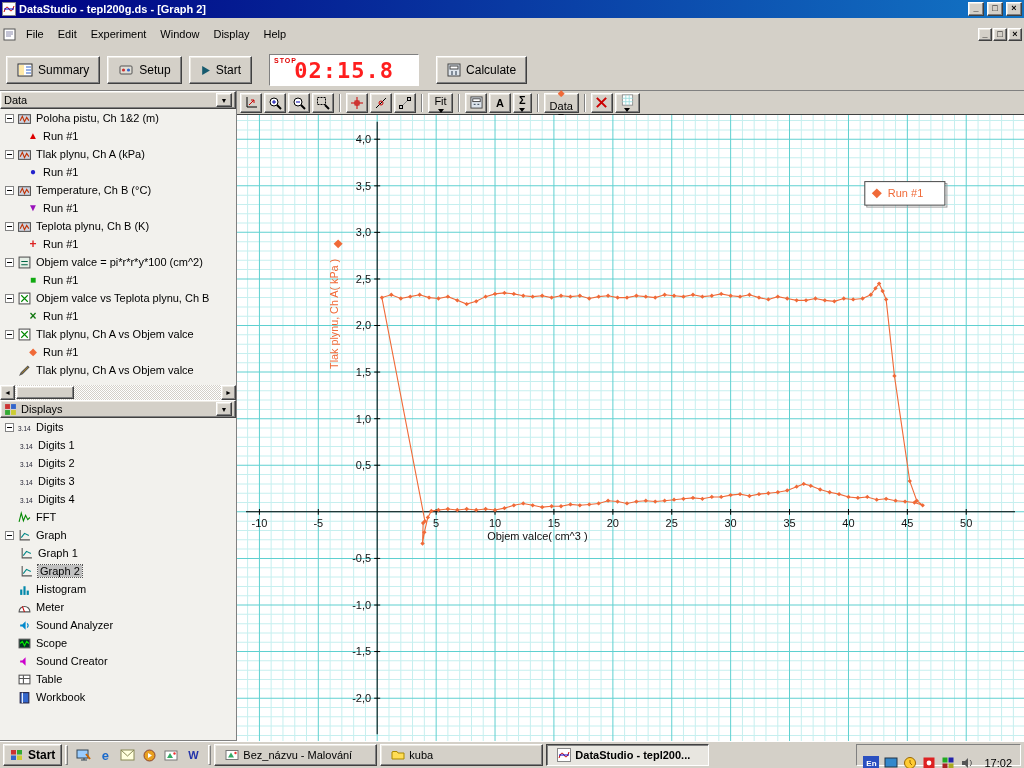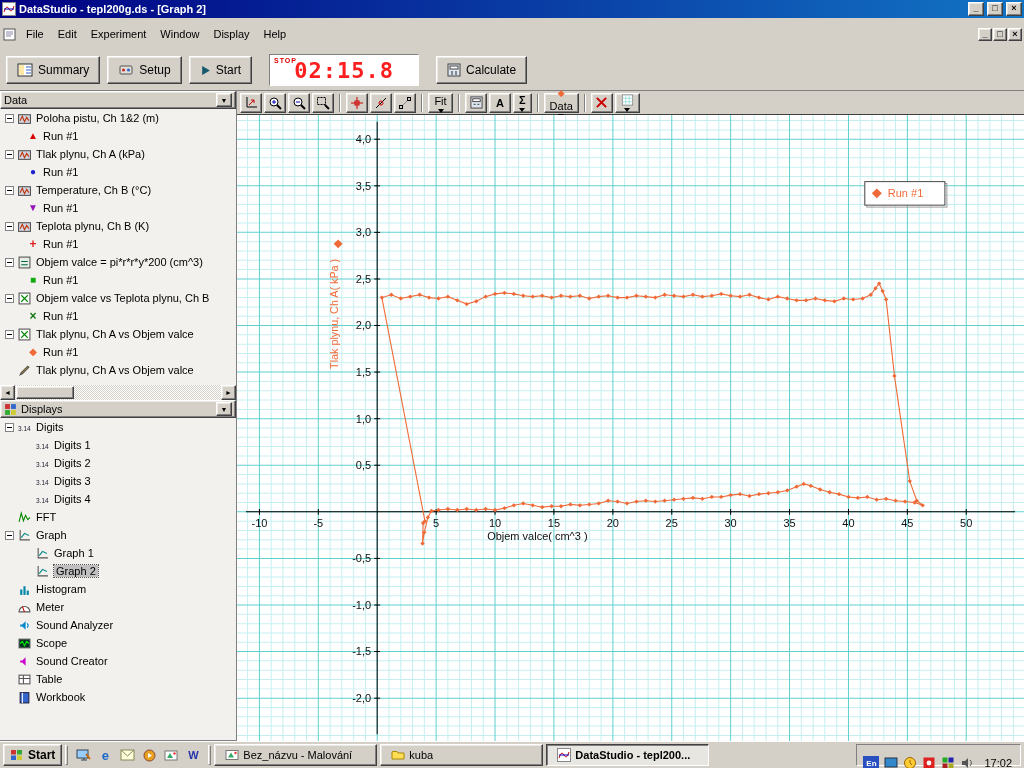--- a/index.html
+++ b/index.html
@@ -46,21 +46,21 @@
 
   .phead { height:18px; display:flex; align-items:center; gap:4px; padding:0 3px; flex:0 0 auto; }
   .phead .hicon { width:13px; height:13px; display:inline-flex; }
   .ddbtn { margin-left:auto; width:16px; height:14px; display:flex; align-items:center; justify-content:center; font-size:7px; }
   .tree { background:#f2f1ed; overflow:hidden; }
   #data-tree { height:276px; }
   #displays-tree { flex:1; }
   .trow { display:flex; align-items:center; height:18px; padding-left:5px; gap:4px;
     white-space:nowrap; overflow:hidden; }
   .trow.run { padding-left:27px; }
-  .trow.kid { padding-left:20px;margin-left:16px; }
+  .trow.kid { padding-left:20px; }
   .expbox { width:9px; height:9px; background:#fff; border:1px solid #848484; flex:0 0 auto;
     background-image:linear-gradient(#000,#000); background-size:5px 1px; background-position:center; background-repeat:no-repeat; }
   .ticon { width:14px; height:13px; display:inline-flex; flex:0 0 auto; }
   .rmark { width:12px; text-align:center; font-size:10px; line-height:12px; flex:0 0 auto; }
   .rmark.b { font-weight:bold; font-size:12px; }
   .tlabel.sel { background:#c0c0c0; outline:1px dotted #555; padding:0 2px; }
 
   .hscroll { height:15px; display:flex; background:#dedbd4; flex:0 0 auto; }
   .sbtn { width:15px; height:15px; display:flex; align-items:center; justify-content:center; font-size:7px; }
   .sthumb { width:58px; height:13px; margin:1px 0 0 1px; }
@@ -236,21 +236,21 @@
             <span class="tlabel">Run #1</span>
           </div>
           <div class="trow">
             <span class="expbox"></span>
             <span class="ticon">
               <svg viewBox="0 0 12 12">
                 <rect x="1" y="1" width="10" height="10" fill="#e6eee6" stroke="#555"></rect>
                 <path d="M3 5h6M3 8h6" stroke="#064"></path>
               </svg>
             </span>
-            <span class="tlabel">Objem valce = pi*r*r*y*200 (cm^3)</span>
+            <span class="tlabel">Objem valce = pi*r*r*y*100 (cm^2)</span>
           </div>
           <div class="trow run">
             <span class="rmark" style="color:#11aa11">■</span>
             <span class="tlabel">Run #1</span>
           </div>
           <div class="trow">
             <span class="expbox"></span>
             <span class="ticon">
               <svg viewBox="0 0 12 12">
                 <rect x="1" y="1" width="10" height="10" fill="#fff" stroke="#555"></rect>

